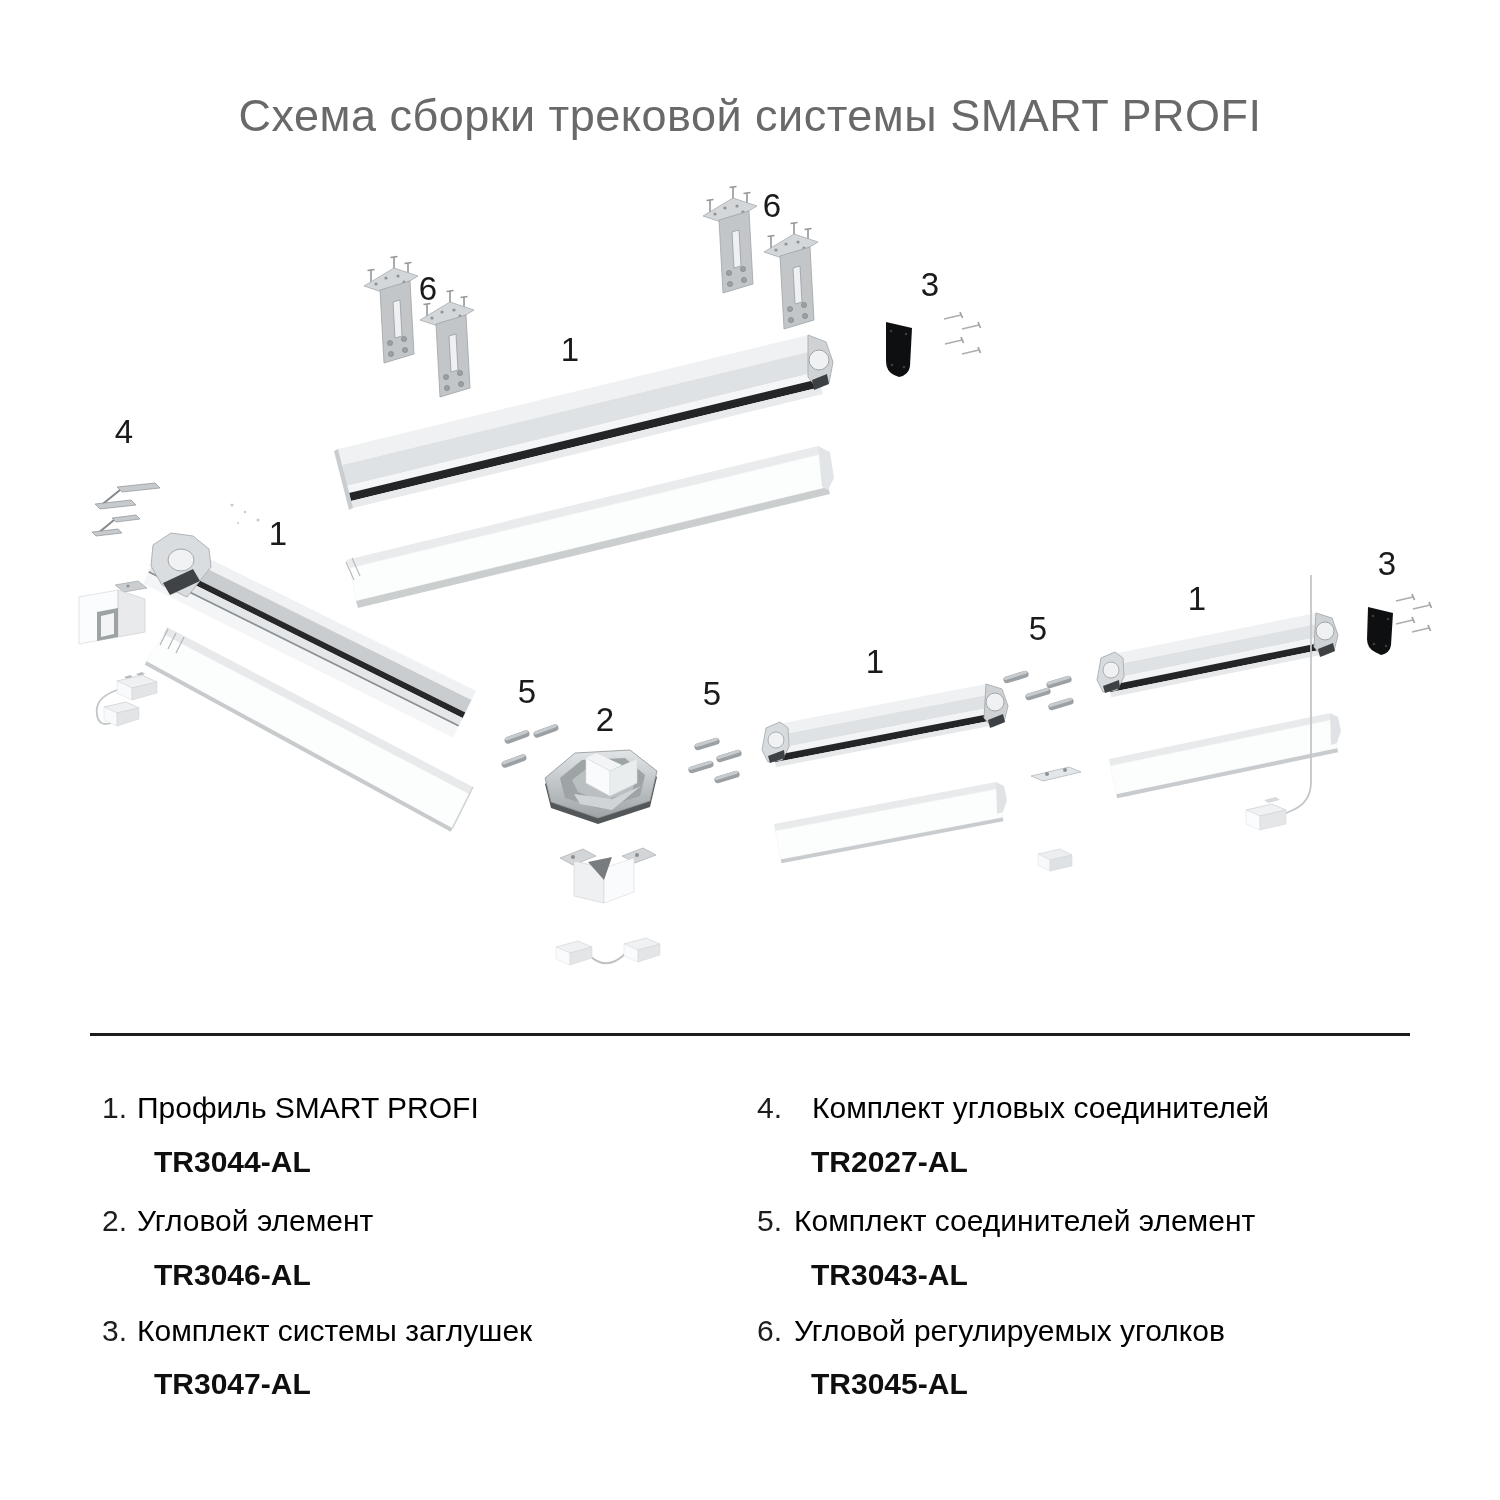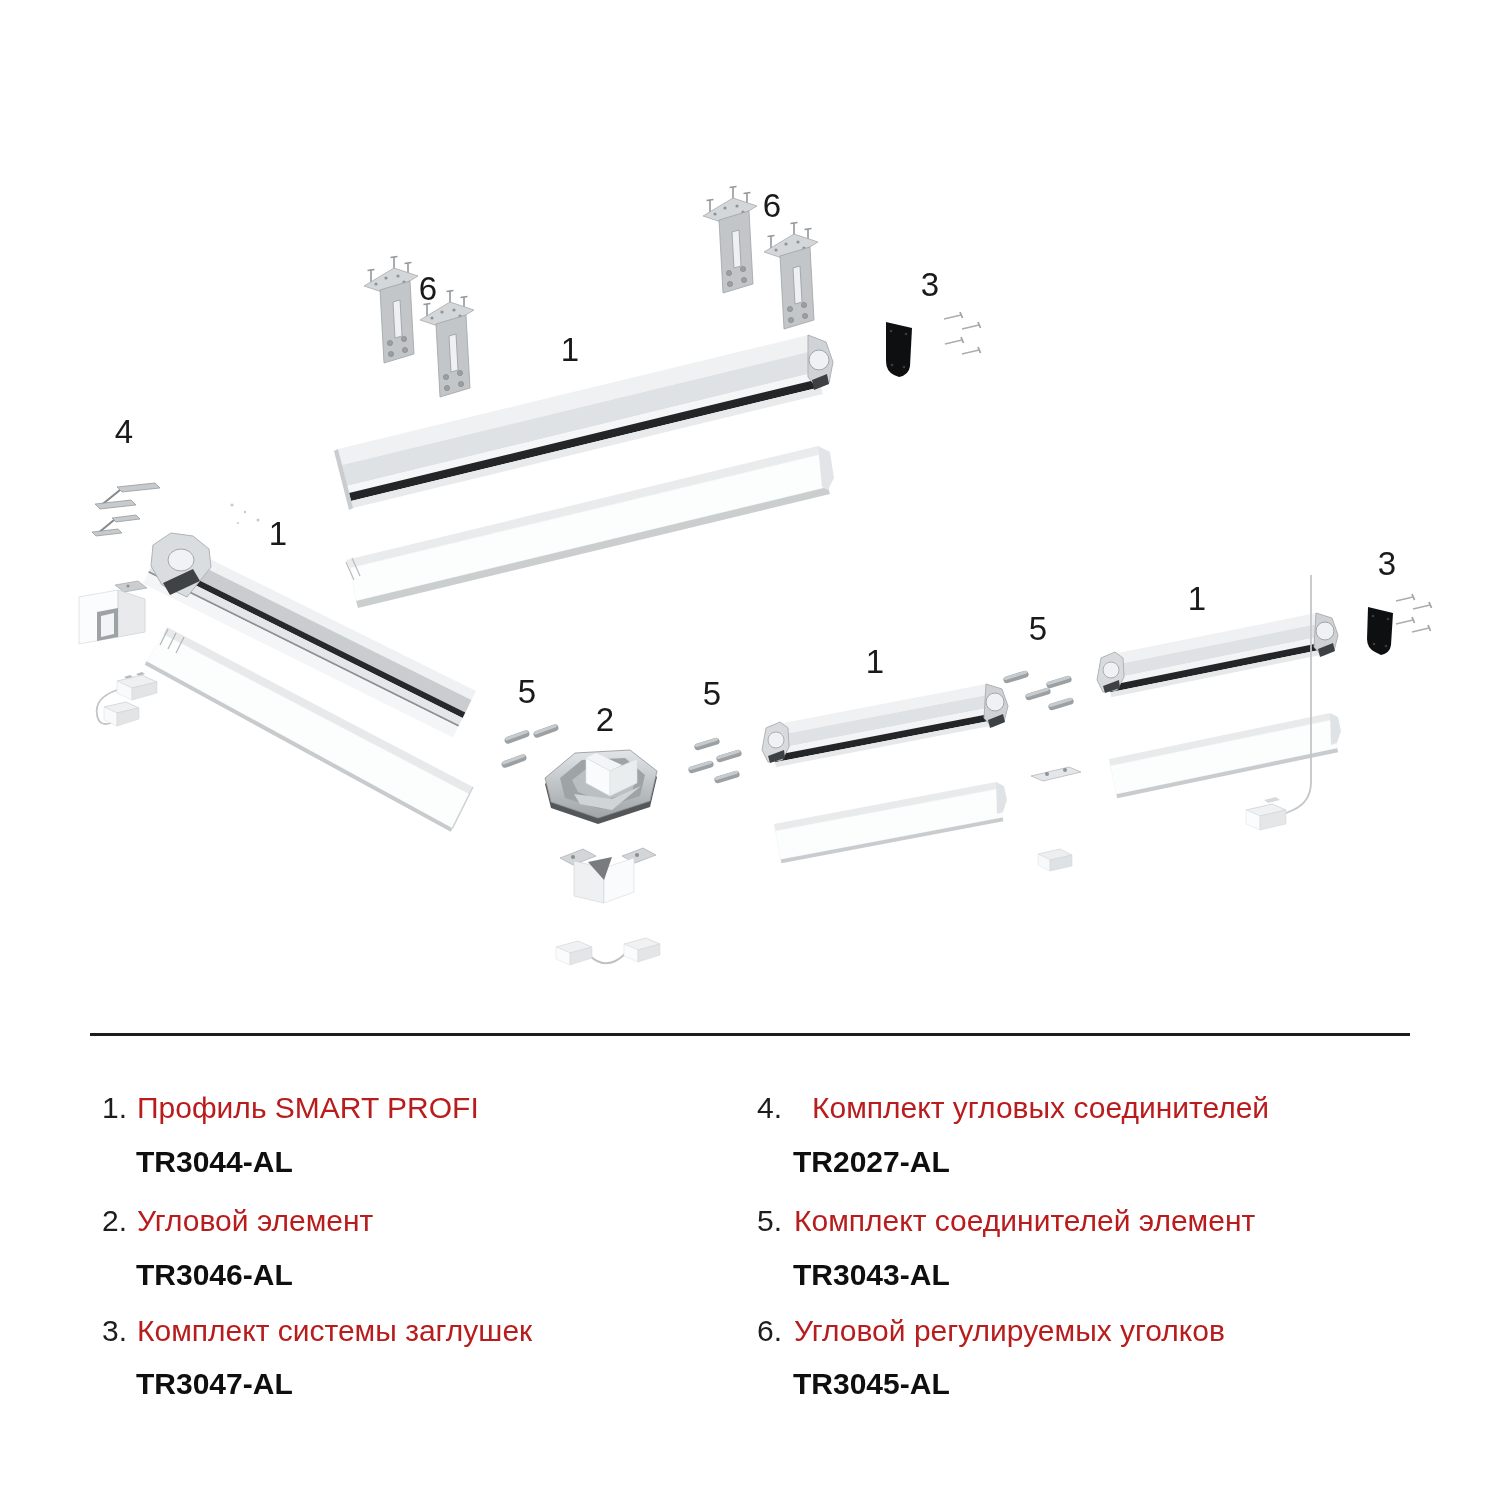--- a/index.html
+++ b/index.html
@@ -6,28 +6,29 @@
   .page{position:relative;width:1500px;height:1500px;background:#ffffff;overflow:hidden;
         font-family:"Liberation Sans",sans-serif;}
   .title{position:absolute;top:90px;left:0;width:1500px;text-align:center;
          font-size:45px;font-weight:400;color:#696969;letter-spacing:.5px;white-space:nowrap;}
   .diagram-svg{position:absolute;left:0;top:0;width:1500px;height:1500px;}
   .part-label{font-family:"Liberation Sans",sans-serif;font-size:33px;fill:#1a1a1a;
               text-anchor:middle;font-weight:400;}
   .divider{position:absolute;left:90px;top:1033px;width:1320px;height:3px;background:#1c1c1c;}
   .legend span{position:absolute;white-space:nowrap;line-height:1;}
   .lnum{font-size:30px;color:#1d1d1d;}
-  .lname{font-size:30px;color:#b91c1c;}
-  .lcode{font-size:30px;font-weight:700;color:#0f0f0f;}
+  .lname{font-size:30px;color:#000000;}
+  .lcode{font-size:30px;font-weight:700;color:#0f0f0f;margin-left:18px;}
 </style>
 </head>
 <body>
 
 <div class="page">
 
+  <div class="title">Схема сборки трековой системы SMART PROFI</div>
 
   <svg class="diagram-svg" viewBox="0 0 1500 1500" xmlns="http://www.w3.org/2000/svg">
     <defs>
       <linearGradient id="hexGrad" x1="0" y1="0" x2="0" y2="1">
         <stop offset="0" stop-color="#e2e5e7"></stop>
           <stop offset="1" stop-color="#9fa4a7"></stop>
       </linearGradient>
       <g id="bracket">
         <path d="M7,18 L7,4 M3.5,4.5 L10.5,3.5 M30,5 L30,-9 M26.5,-8.5 L33.5,-9.5 M44,11 L44,-3 M40.5,-2.5 L47.5,-3.5 M21,25 L21,11 M17.5,11.5 L24.5,10.5" stroke="#94989b" stroke-width="1.6" fill="none"></path>
         <polygon points="0,20 30,2 54,10 24,28" fill="#d4d7da" stroke="#a8acaf" stroke-width="0.8"></polygon>

